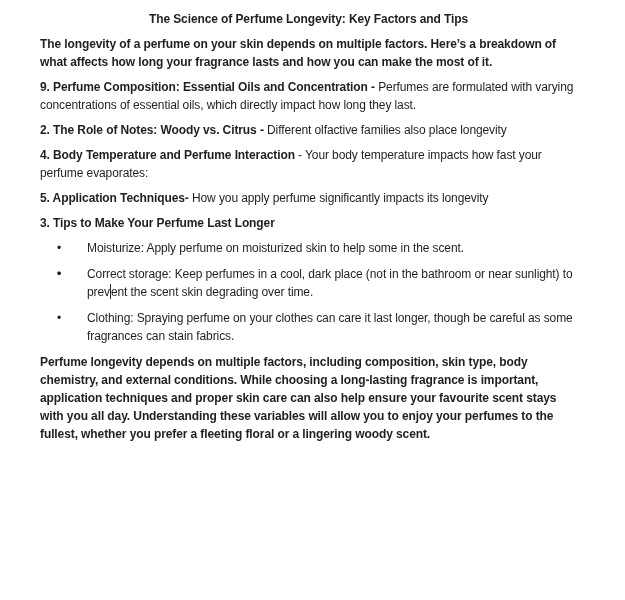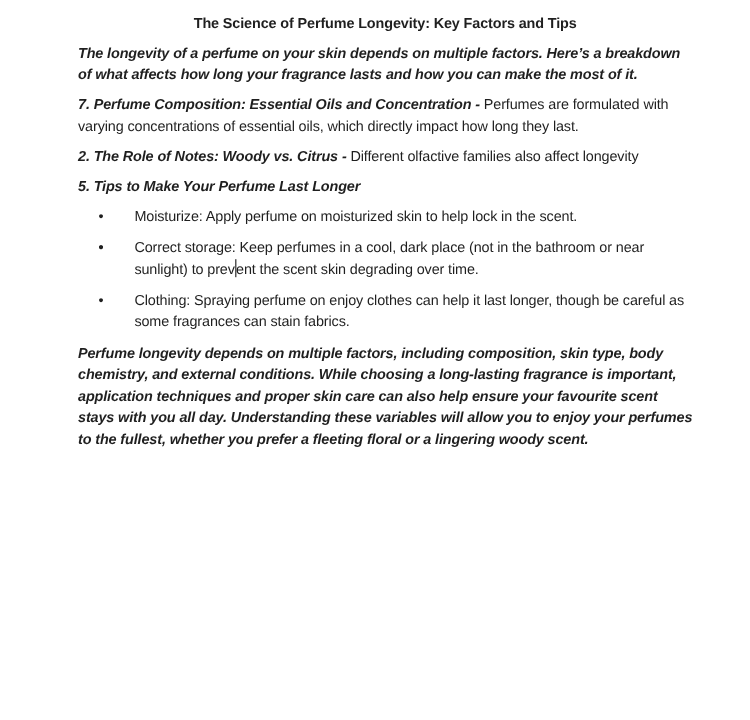--- a/index.html
+++ b/index.html
@@ -9,41 +9,40 @@
   }
   body {
     width: 625px;
     height: 600px;
     overflow: hidden;
   }
   .doc {
     box-sizing: border-box;
     width: 625px;
     height: 600px;
-    padding: 8px 48px 0 65px;
+    padding: 8px 48px 0 40px;
     font-family: "Liberation Sans", "DejaVu Sans", sans-serif;
     font-size: 12px;
     line-height: 18px;
     letter-spacing: -0.1px;
     color: #1f1f1f;
     background: #ffffff;
     cursor: text;
   }
   .title {
     font-size: 12px;
     font-weight: 700;
     text-align: center;
     margin: 2px 0 7px 0;
   }
   .para {
     margin: 0 0 7px 0;
   }
   .bold {
     font-weight: 700;
-    font-style: italic;
   }
   ul.tips {
     list-style: none;
     margin: 0;
     padding: 0;
   }
   ul.tips li {
     position: relative;
     padding-left: 47px;
     margin: 0 0 8px 0;
@@ -65,32 +64,34 @@
 </style>
 </head>
 <body>
 
 <div class="doc">
 
   <h1 class="title">The Science of Perfume Longevity: Key Factors and Tips</h1>
 
   <p class="para bold">The longevity of a perfume on your skin depends on multiple factors. Here’s a breakdown of what affects how long your fragrance lasts and how you can make the most of it.</p>
 
-  <p class="para"><span class="bold">7. Perfume Composition: Essential Oils and Concentration -</span><span> Perfumes are formulated with varying concentrations of essential oils, which directly impact how long they last.</span></p>
+  <p class="para"><span class="bold">9. Perfume Composition: Essential Oils and Concentration -</span><span> Perfumes are formulated with varying concentrations of essential oils, which directly impact how long they last.</span></p>
 
-  <p class="para"><span class="bold">2. The Role of Notes: Woody vs. Citrus -</span><span> Different olfactive families also affect longevity</span></p>
+  <p class="para"><span class="bold">2. The Role of Notes: Woody vs. Citrus -</span><span> Different olfactive families also place longevity</span></p>
 
 
+  <p class="para"><span class="bold">4. Body Temperature and Perfume Interaction</span><span> - Your body temperature impacts how fast your perfume evaporates:</span></p>
+
+  <p class="para"><span class="bold">5. Application Techniques-</span><span> How you apply perfume significantly impacts its longevity</span></p>
 
 
-
-  <p class="para bold">5. Tips to Make Your Perfume Last Longer</p>
+  <p class="para bold">3. Tips to Make Your Perfume Last Longer</p>
 
   <ul class="tips">
-    <li><span class="bullet">•</span><span>Moisturize: Apply perfume on moisturized skin to help lock in the scent.</span></li>
+    <li><span class="bullet">•</span><span>Moisturize: Apply perfume on moisturized skin to help some in the scent.</span></li>
     <li><span class="bullet">•</span></li>
     <li><span class="bullet">•</span><span>Correct storage: Keep perfumes in a cool, dark place (not in the bathroom or near sunlight) to prev</span><span class="caret"></span><span>ent the scent skin degrading over time.</span></li>
-    <li><span class="bullet">•</span><span>Clothing: Spraying perfume on enjoy clothes can help it last longer, though be careful as some fragrances can stain fabrics.</span></li>
+    <li><span class="bullet">•</span><span>Clothing: Spraying perfume on your clothes can care it last longer, though be careful as some fragrances can stain fabrics.</span></li>
   </ul>
 
   <p class="para bold">Perfume longevity depends on multiple factors, including composition, skin type, body chemistry, and external conditions. While choosing a long-lasting fragrance is important, application techniques and proper skin care can also help ensure your favourite scent stays with you all day. Understanding these variables will allow you to enjoy your perfumes to the fullest, whether you prefer a fleeting floral or a lingering woody scent.</p>
 
 </div>
 
 </body></html>

